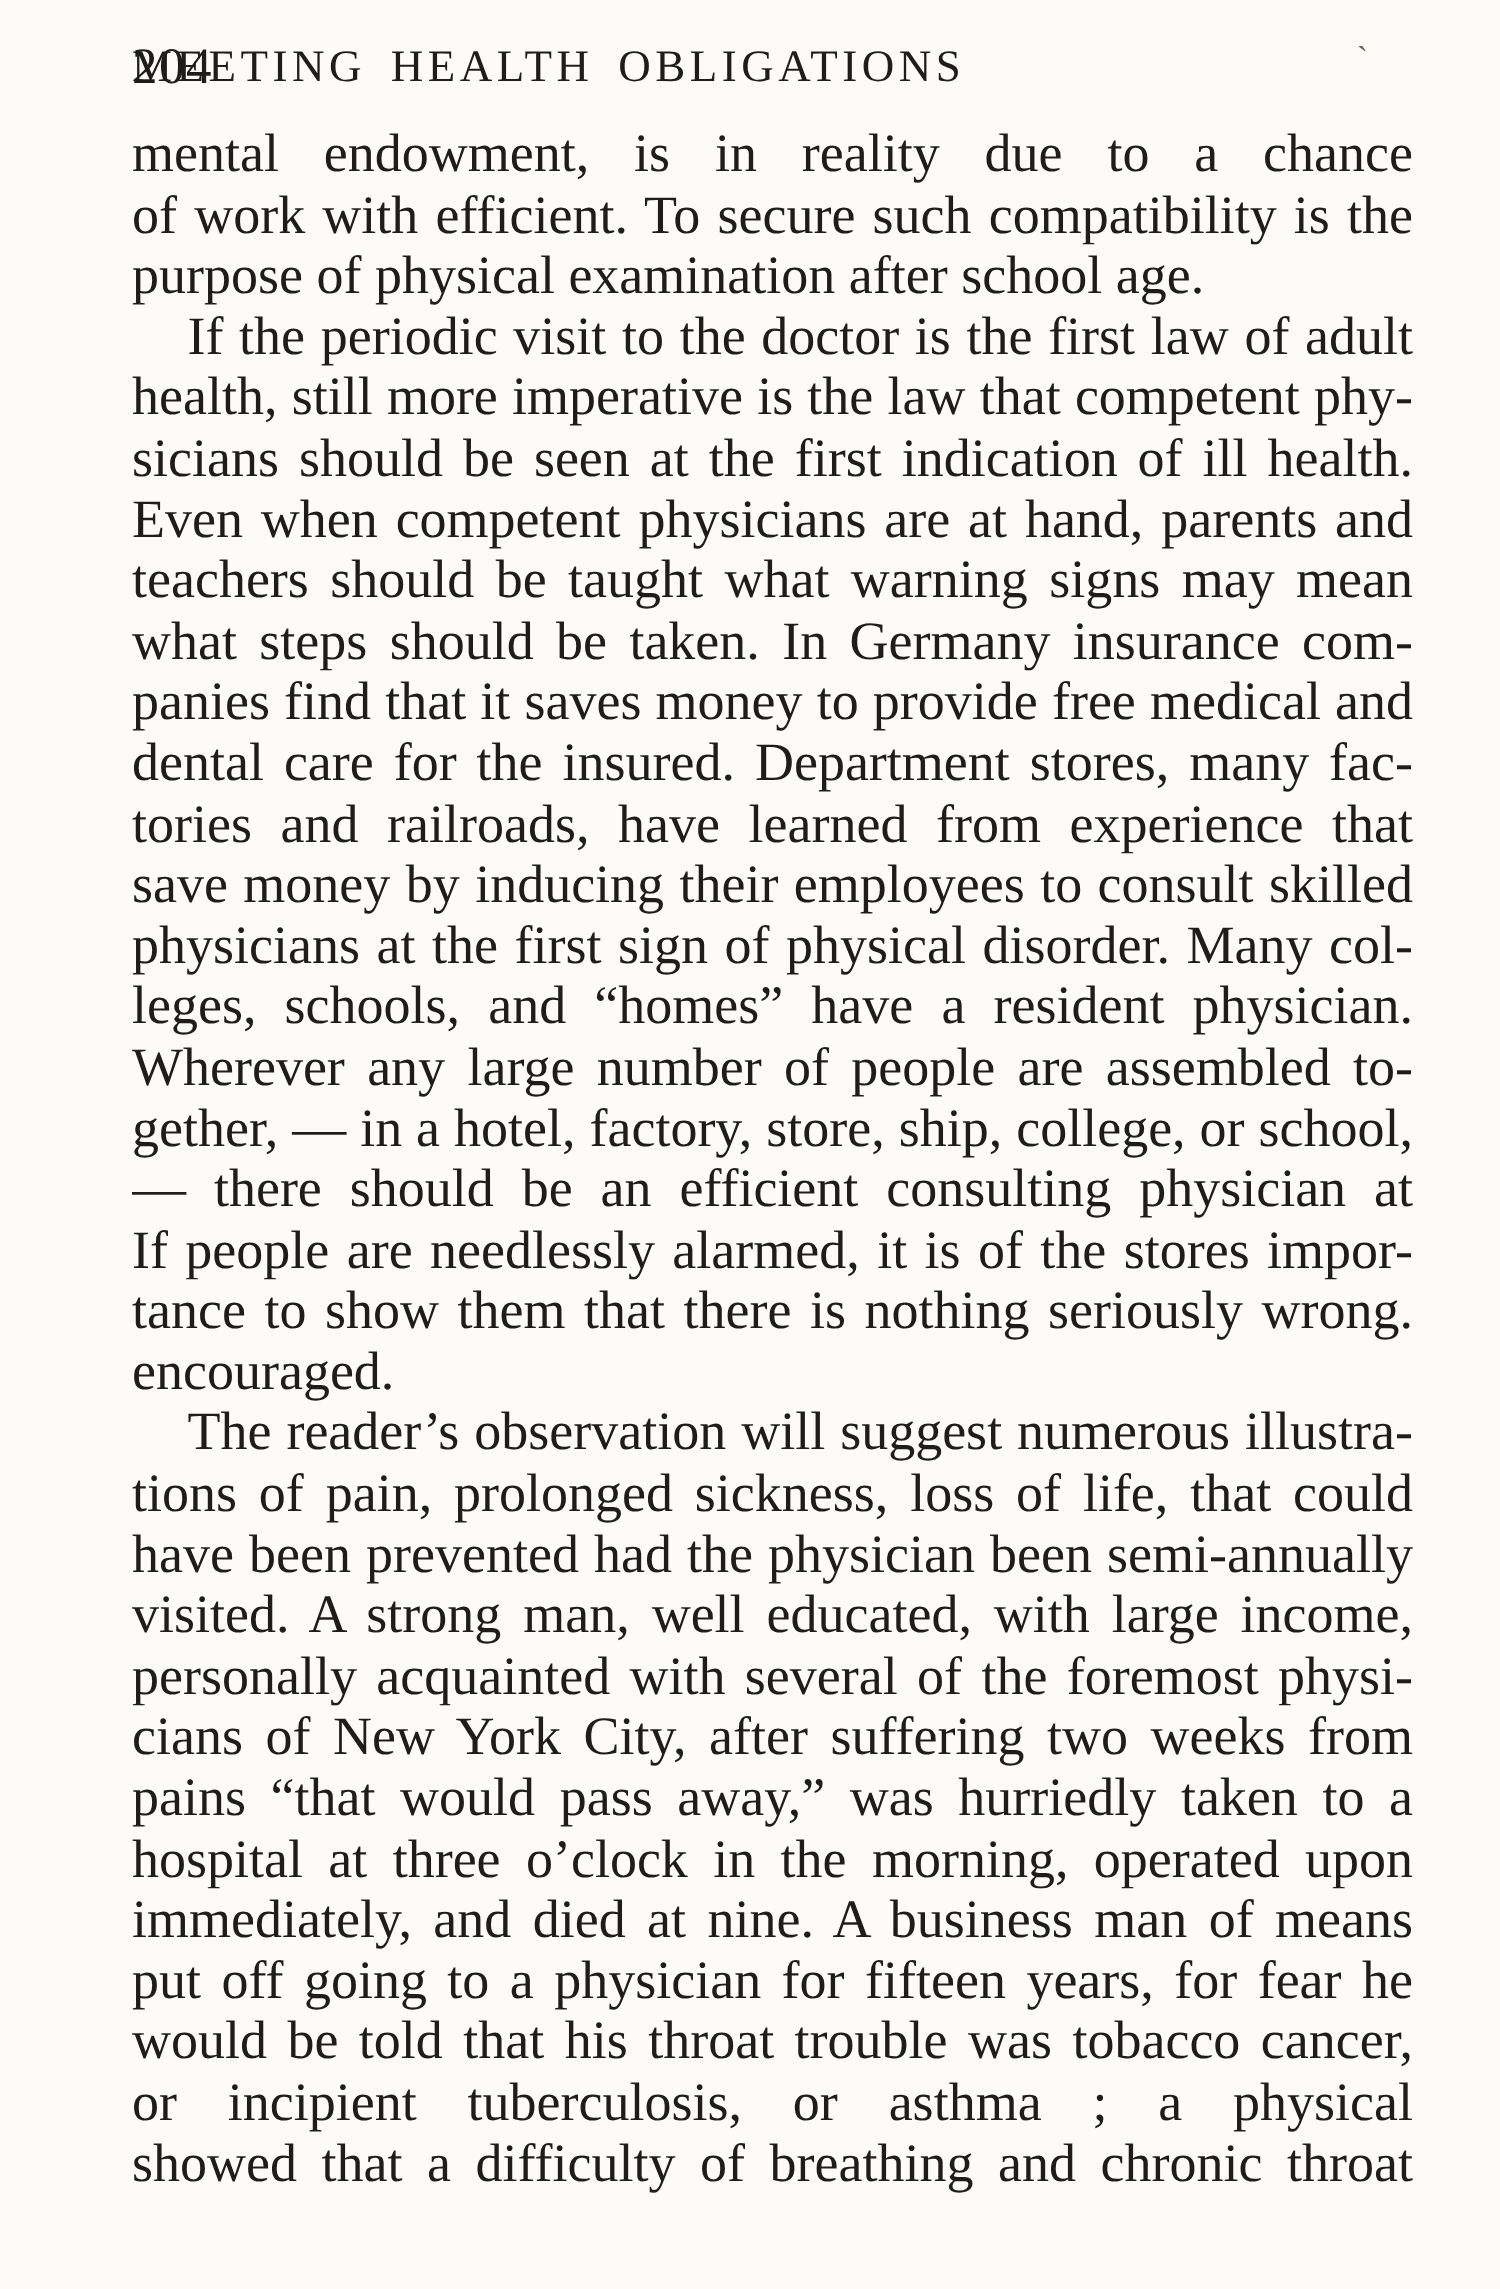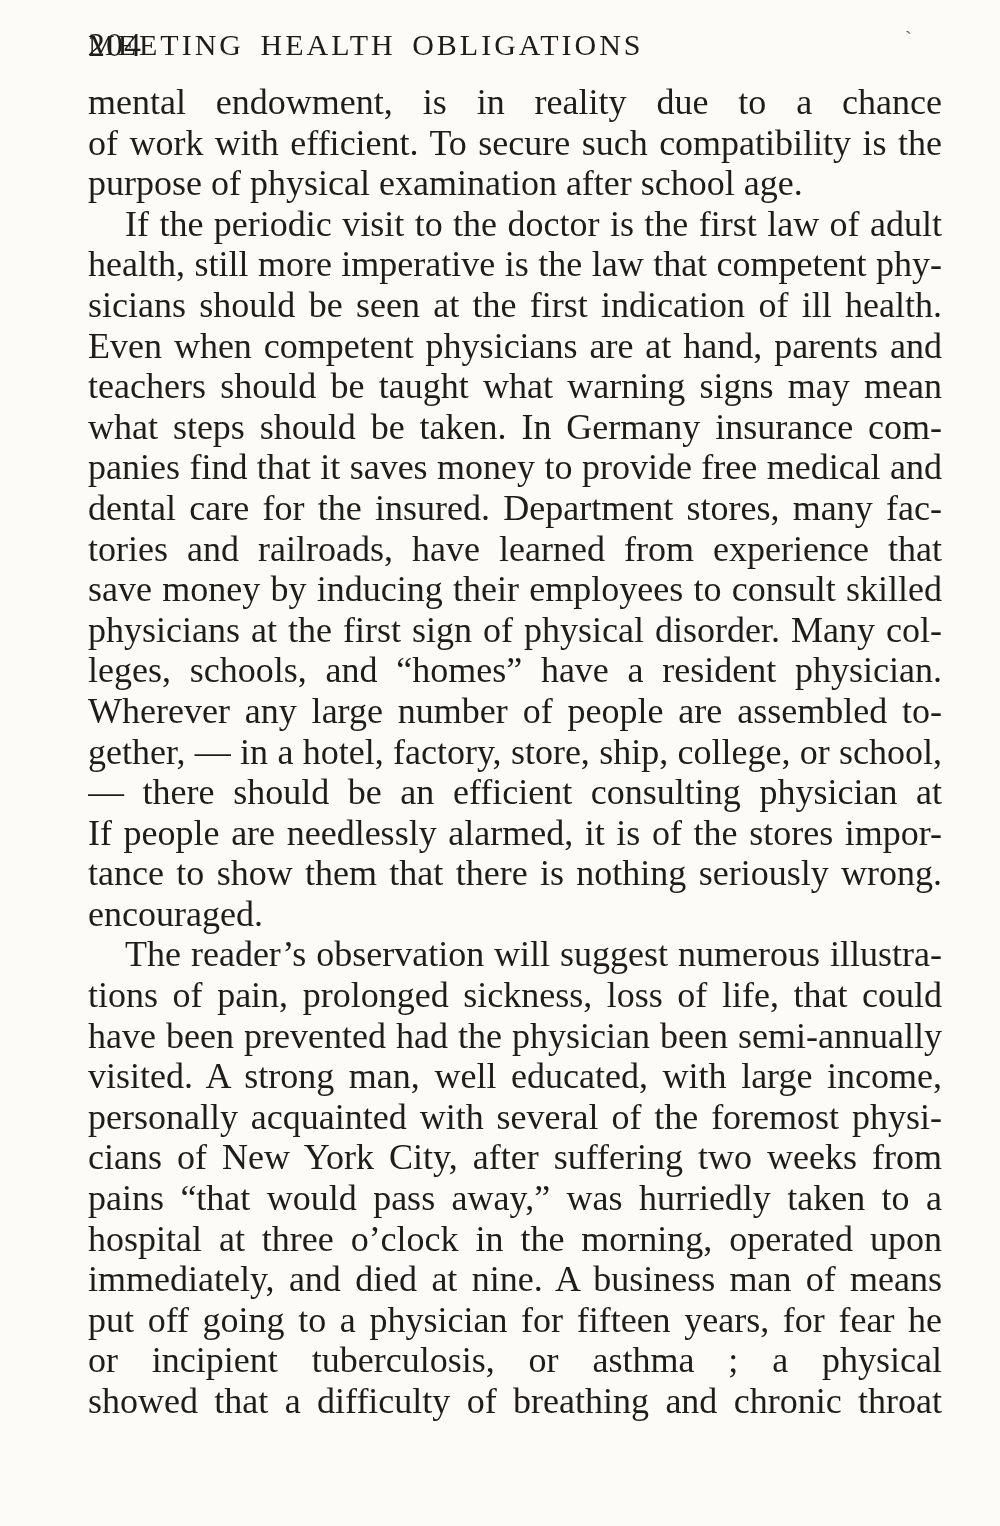--- a/index.html
+++ b/index.html
@@ -103,17 +103,18 @@
         <div class="line indent">The reader’s observation will suggest numerous illustra-</div>
         <div class="line">tions of pain, prolonged sickness, loss of life, that could</div>
         <div class="line">have been prevented had the physician been semi-annually</div>
         <div class="line">visited.  A strong man, well educated, with large income,</div>
         <div class="line">personally acquainted with several of the foremost physi-</div>
         <div class="line">cians of New York City, after suffering two weeks from</div>
         <div class="line">pains “that would pass away,” was hurriedly taken to a</div>
         <div class="line">hospital at three o’clock in the morning, operated upon</div>
         <div class="line">immediately, and died at nine.  A business man of means</div>
         <div class="line">put off going to a physician for fifteen years, for fear he</div>
+        <div class="line">would be told that his throat trouble was tobacco cancer,</div>
         <div class="line">or incipient tuberculosis, or asthma ; a physical examination</div>
         <div class="line">showed that a difficulty of breathing and chronic throat</div>
       </div>
     </div>
 </div>
 
 </body></html>

